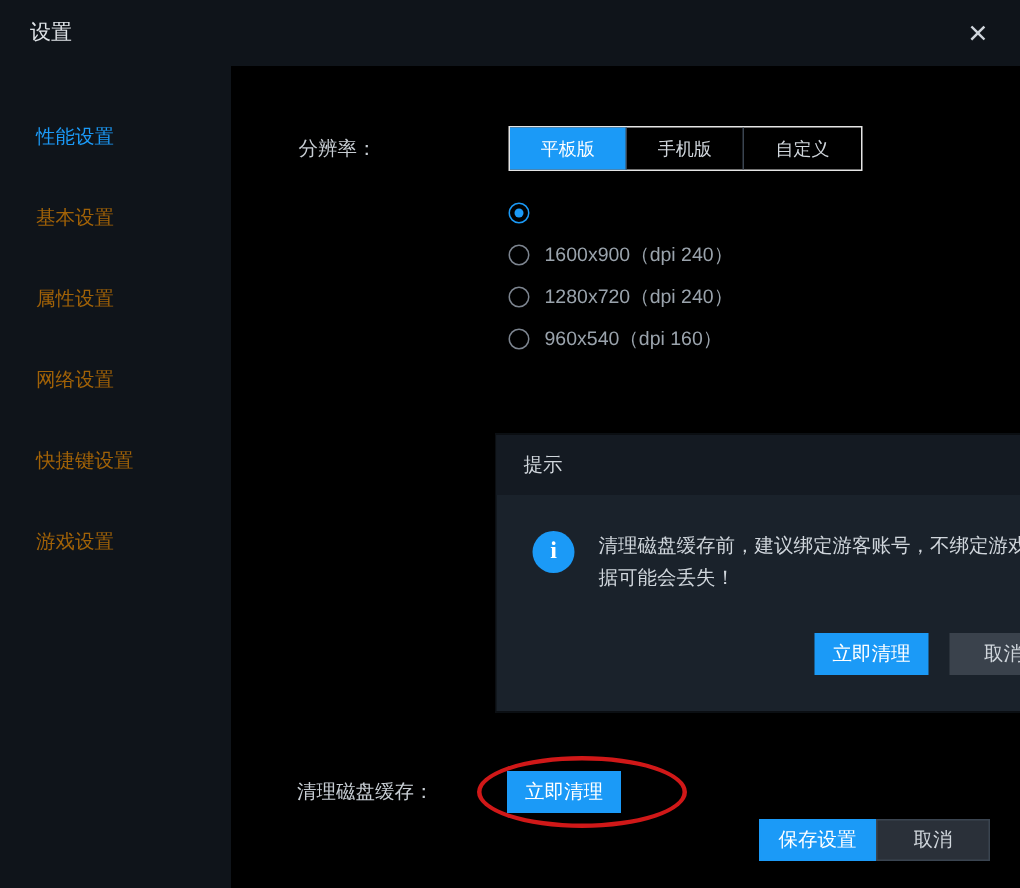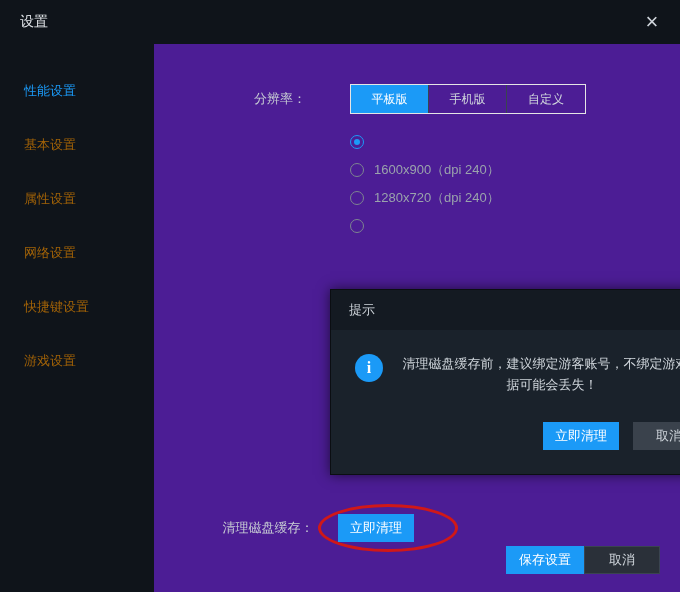--- a/index.html
+++ b/index.html
@@ -1,15 +1,15 @@
 <!DOCTYPE html>
 <html><head>
 <meta charset="utf-8">
 <style>
-  * { box-sizing: border-box; margin: 0; padding: 0; text-align: center; }
+  * { box-sizing: border-box; margin: 0; padding: 0; }
   body {
     width: 680px; height: 592px;
     background: #0f141a;
     font-family: "Microsoft YaHei", "PingFang SC", sans-serif;
     color: #d0d6dc;
     font-size: 13px;
     overflow: hidden;
     position: relative;
   }
   .titlebar {
@@ -39,23 +39,23 @@
     display: flex;
     align-items: center;
     padding-left: 24px;
     color: #a16207;
     font-size: 13px;
     cursor: pointer;
   }
   .sidebar-item.active { color: #1b9af7; }
   .main {
     flex: 1;
-    background: #4c1d95;
+    background: #000000;
     position: relative;
-    padding: 40px 0 0 12px;
+    padding: 40px 0 0 1px;
   }
   .form-row {
     display: flex;
     align-items: flex-start;
     margin-bottom: 20px;
     padding-left: 44px;
   }
   .form-label {
     width: 140px;
     color: #c8ced4;
@@ -228,20 +228,21 @@
             <div class="radio-item">
               <span class="radio-circle"></span>
               <span class="radio-label">1600x900（dpi 240）</span>
             </div>
             <div class="radio-item">
               <span class="radio-circle"></span>
               <span class="radio-label">1280x720（dpi 240）</span>
             </div>
             <div class="radio-item">
               <span class="radio-circle"></span>
+              <span class="radio-label">960x540（dpi 160）</span>
             </div>
           </div>
       </div>
     </div>
 
     <div class="clear-cache-row">
       <div class="form-label">清理磁盘缓存：</div>
       <div class="primary-btn">立即清理</div>
     </div>
     <div class="highlight-ellipse"></div>

